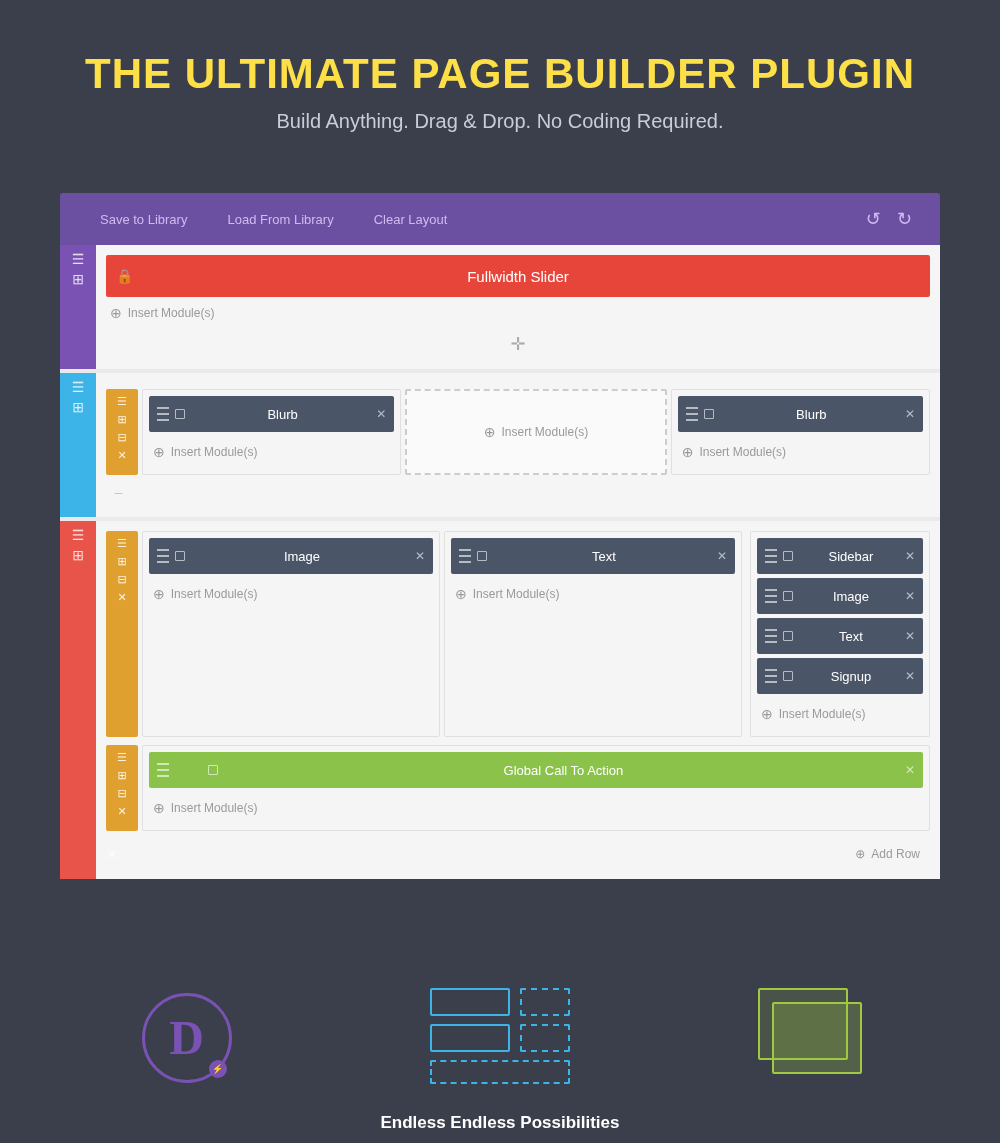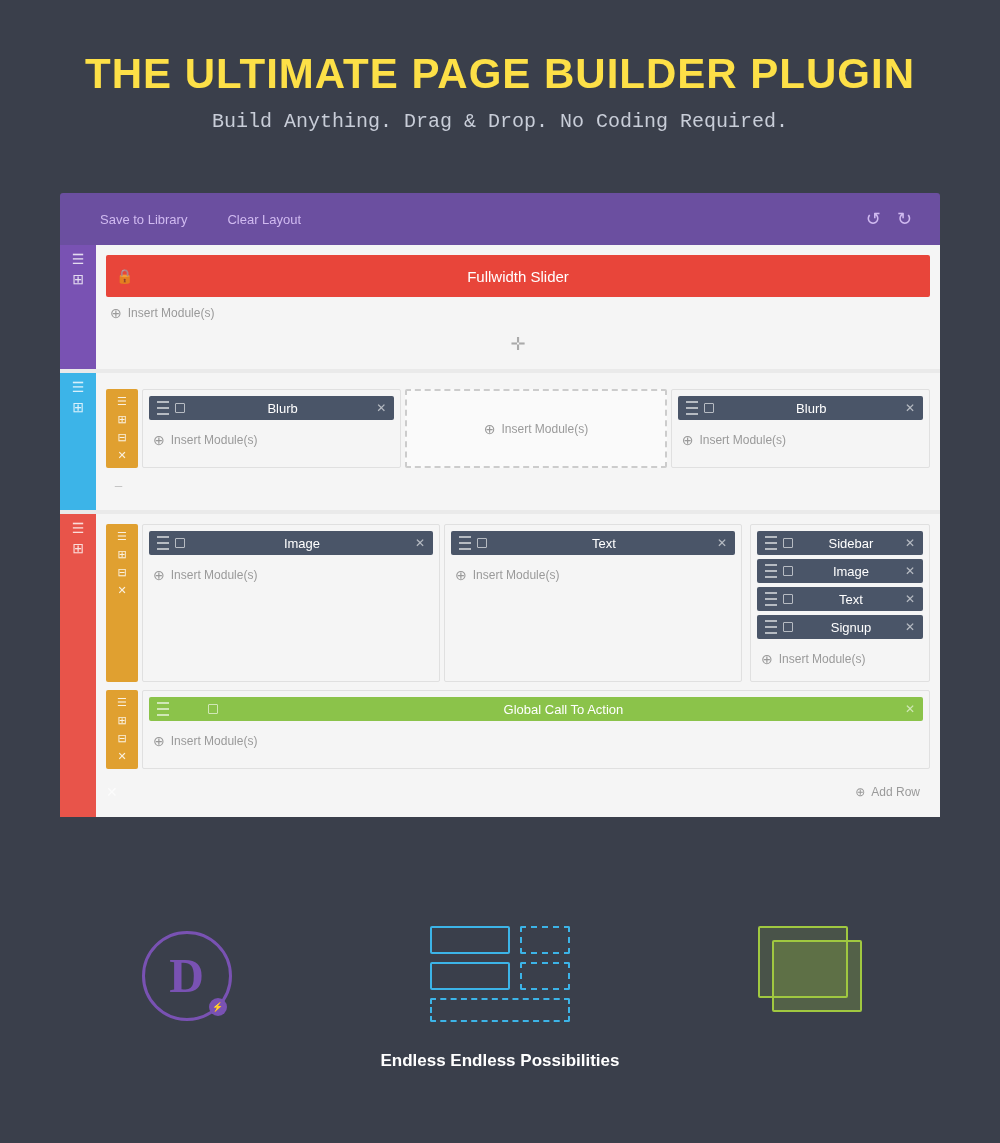--- a/index.html
+++ b/index.html
@@ -19,21 +19,21 @@
       font-size: 42px;
       font-weight: 900;
       color: #fde047;
       letter-spacing: 1px;
       font-family: sans-serif;
       margin-bottom: 12px;
     }
     .header p {
       font-size: 20px;
       color: #c8cdd8;
-      font-family: Liberation Mono, monospace;
+      font-family: Liberation Sans, sans-serif;
       text-align: center;
     }
 
     
     .builder-wrap {
       background: #3a3f4b;
       padding: 20px 60px 40px;
     }
 
     .builder-toolbar {
@@ -169,21 +169,21 @@
       display: flex;
       align-items: center;
       justify-content: center;
     }
 
     .module-item {
       display: flex;
       align-items: center;
       background: #4a5568;
       color: #fff;
-      height: 24px;
+      height: 36px;
       border-radius: 2px;
       padding: 0 8px;
       margin-bottom: 4px;
       font-size: 13px;
       font-family: sans-serif;
       position: relative;
     }
     .module-item .module-name { flex: 1; text-align: center; }
     .module-item .module-close {
       color: rgba(255,255,255,0.6);
@@ -349,20 +349,21 @@
 
 <div class="header">
   <h1>THE ULTIMATE PAGE BUILDER PLUGIN</h1>
   <p>Build Anything. Drag &amp; Drop. No Coding Required.</p>
 </div>
 
 <div class="builder-wrap">
 
   <div class="builder-toolbar">
     <button class="toolbar-btn">Save to Library</button>
+    <button class="toolbar-btn">Load From Library</button>
     <button class="toolbar-btn">Clear Layout</button>
     <div class="toolbar-spacer"></div>
     <span class="toolbar-icon">↺</span>
     <span class="toolbar-icon">↻</span>
   </div>
 
   <div class="builder-body">
 
     <div class="section section-1">
       <div class="section-controls">

